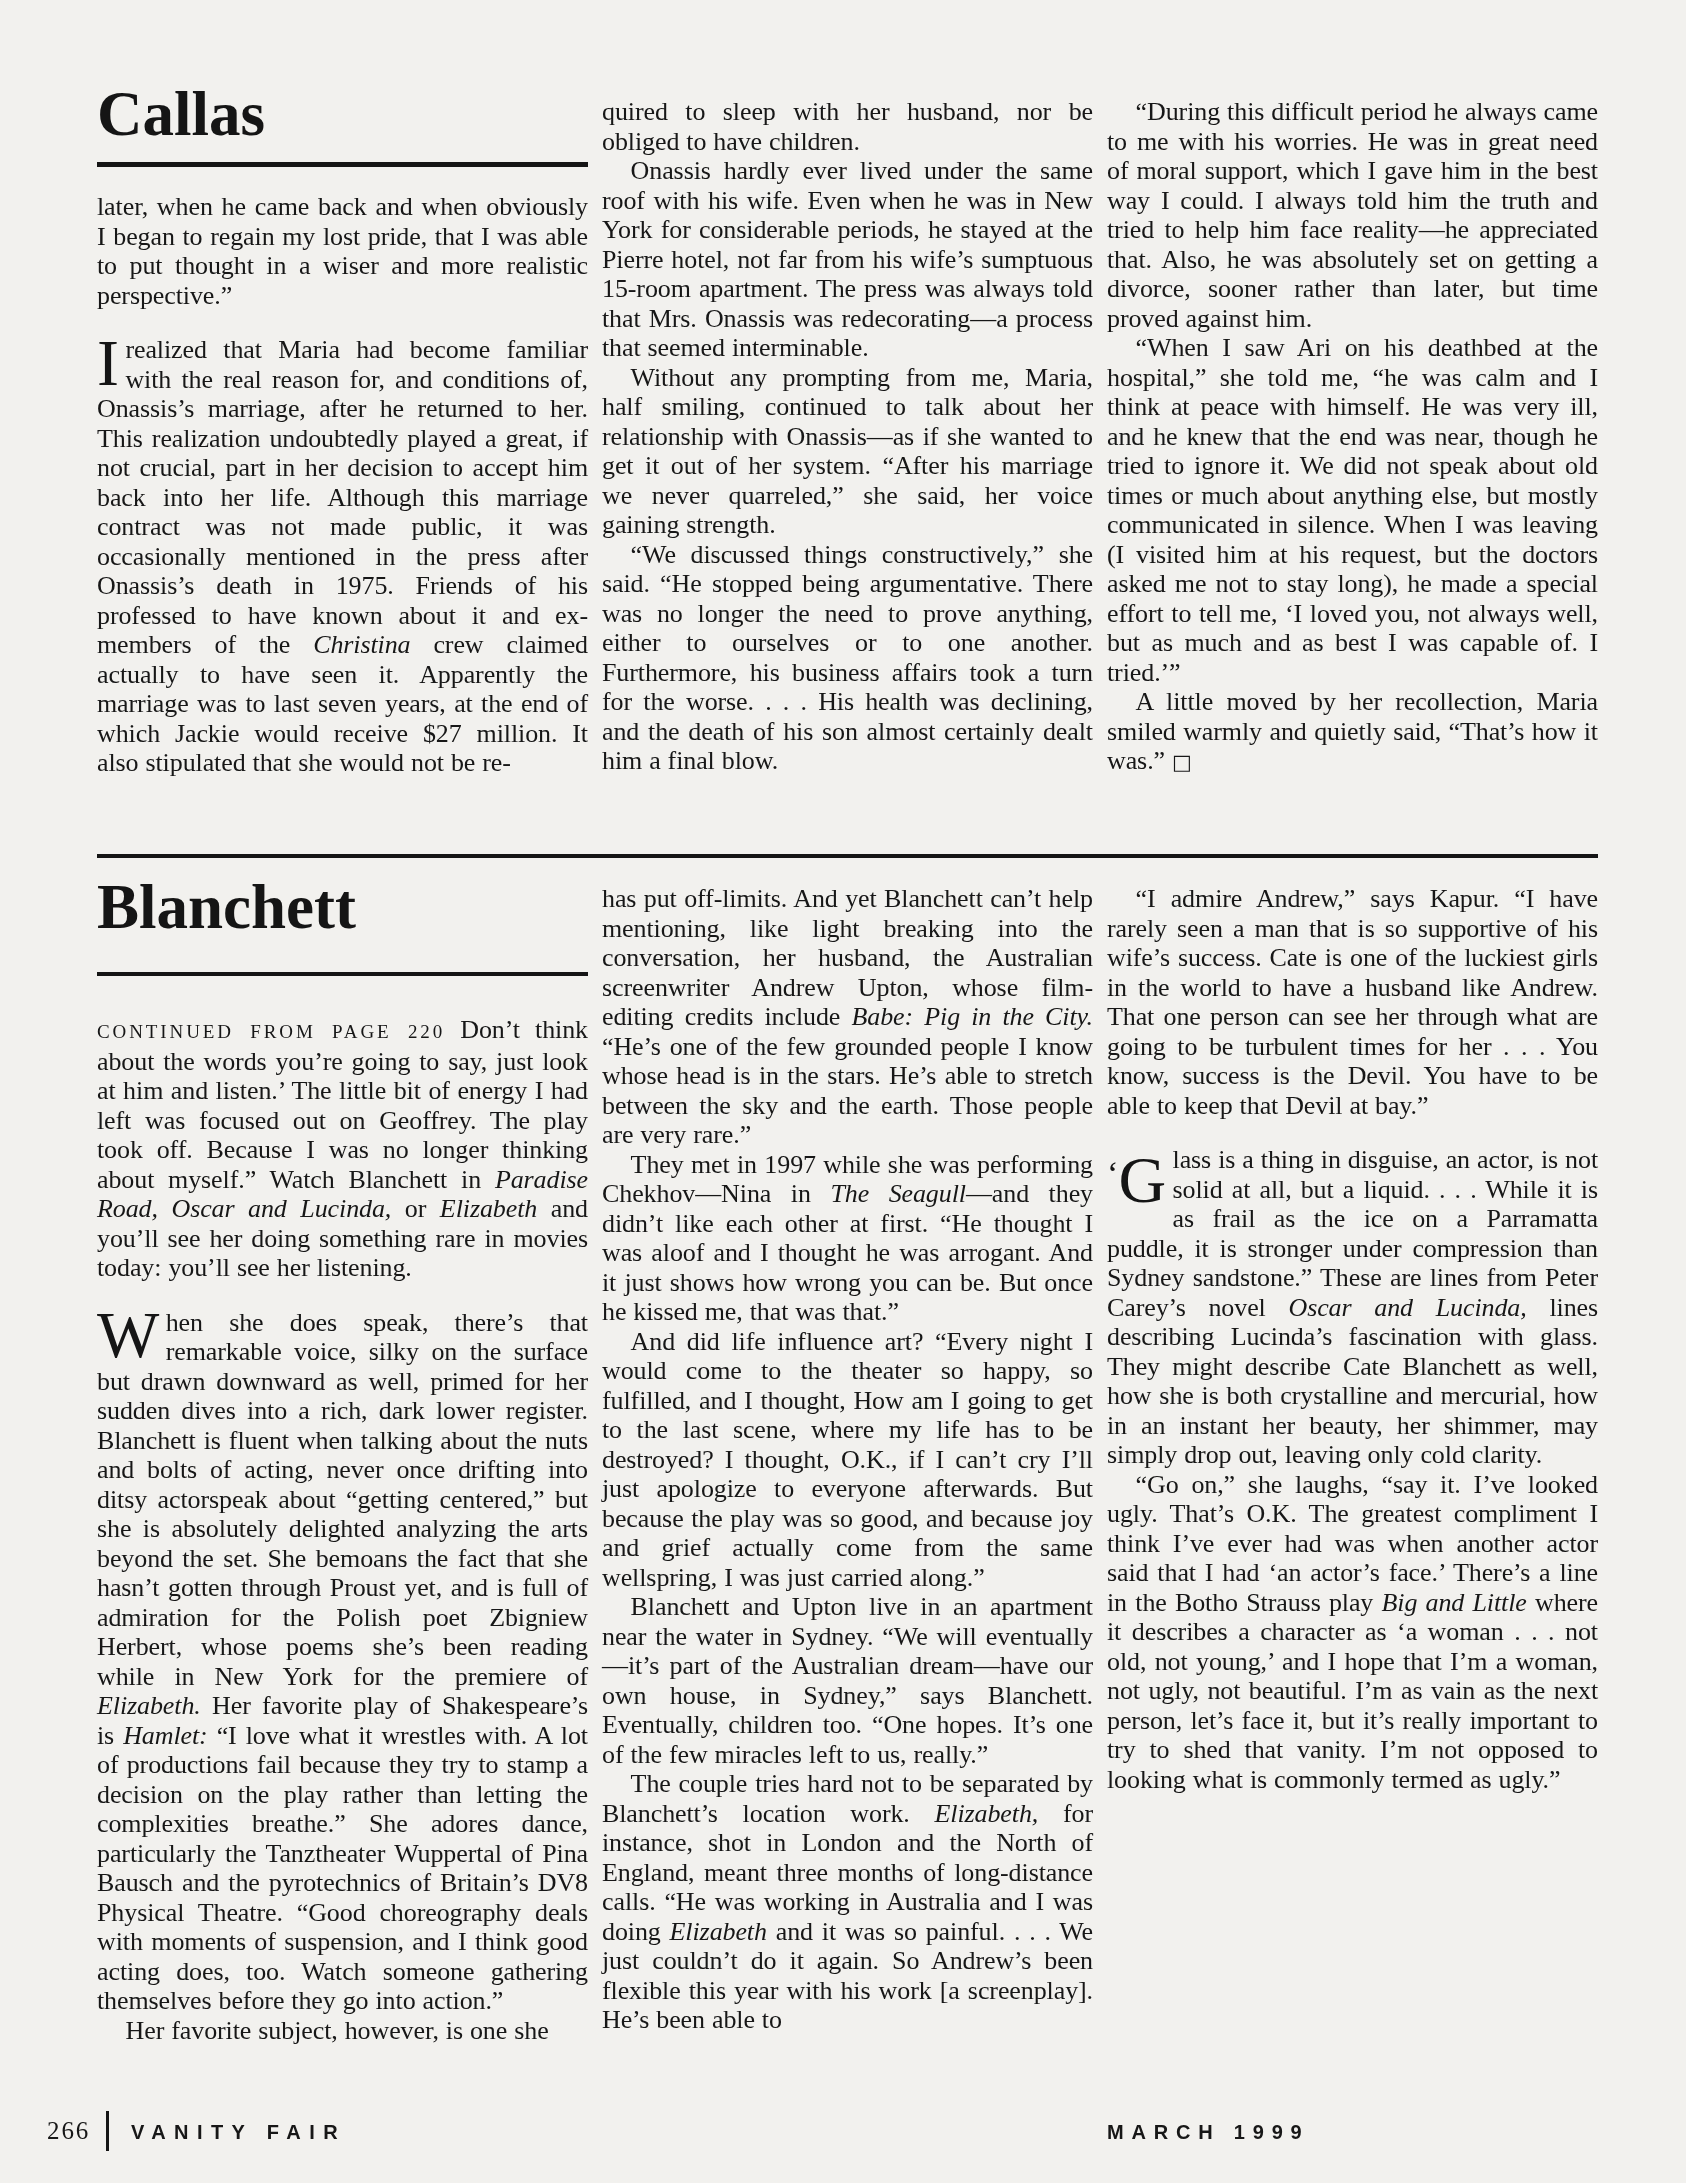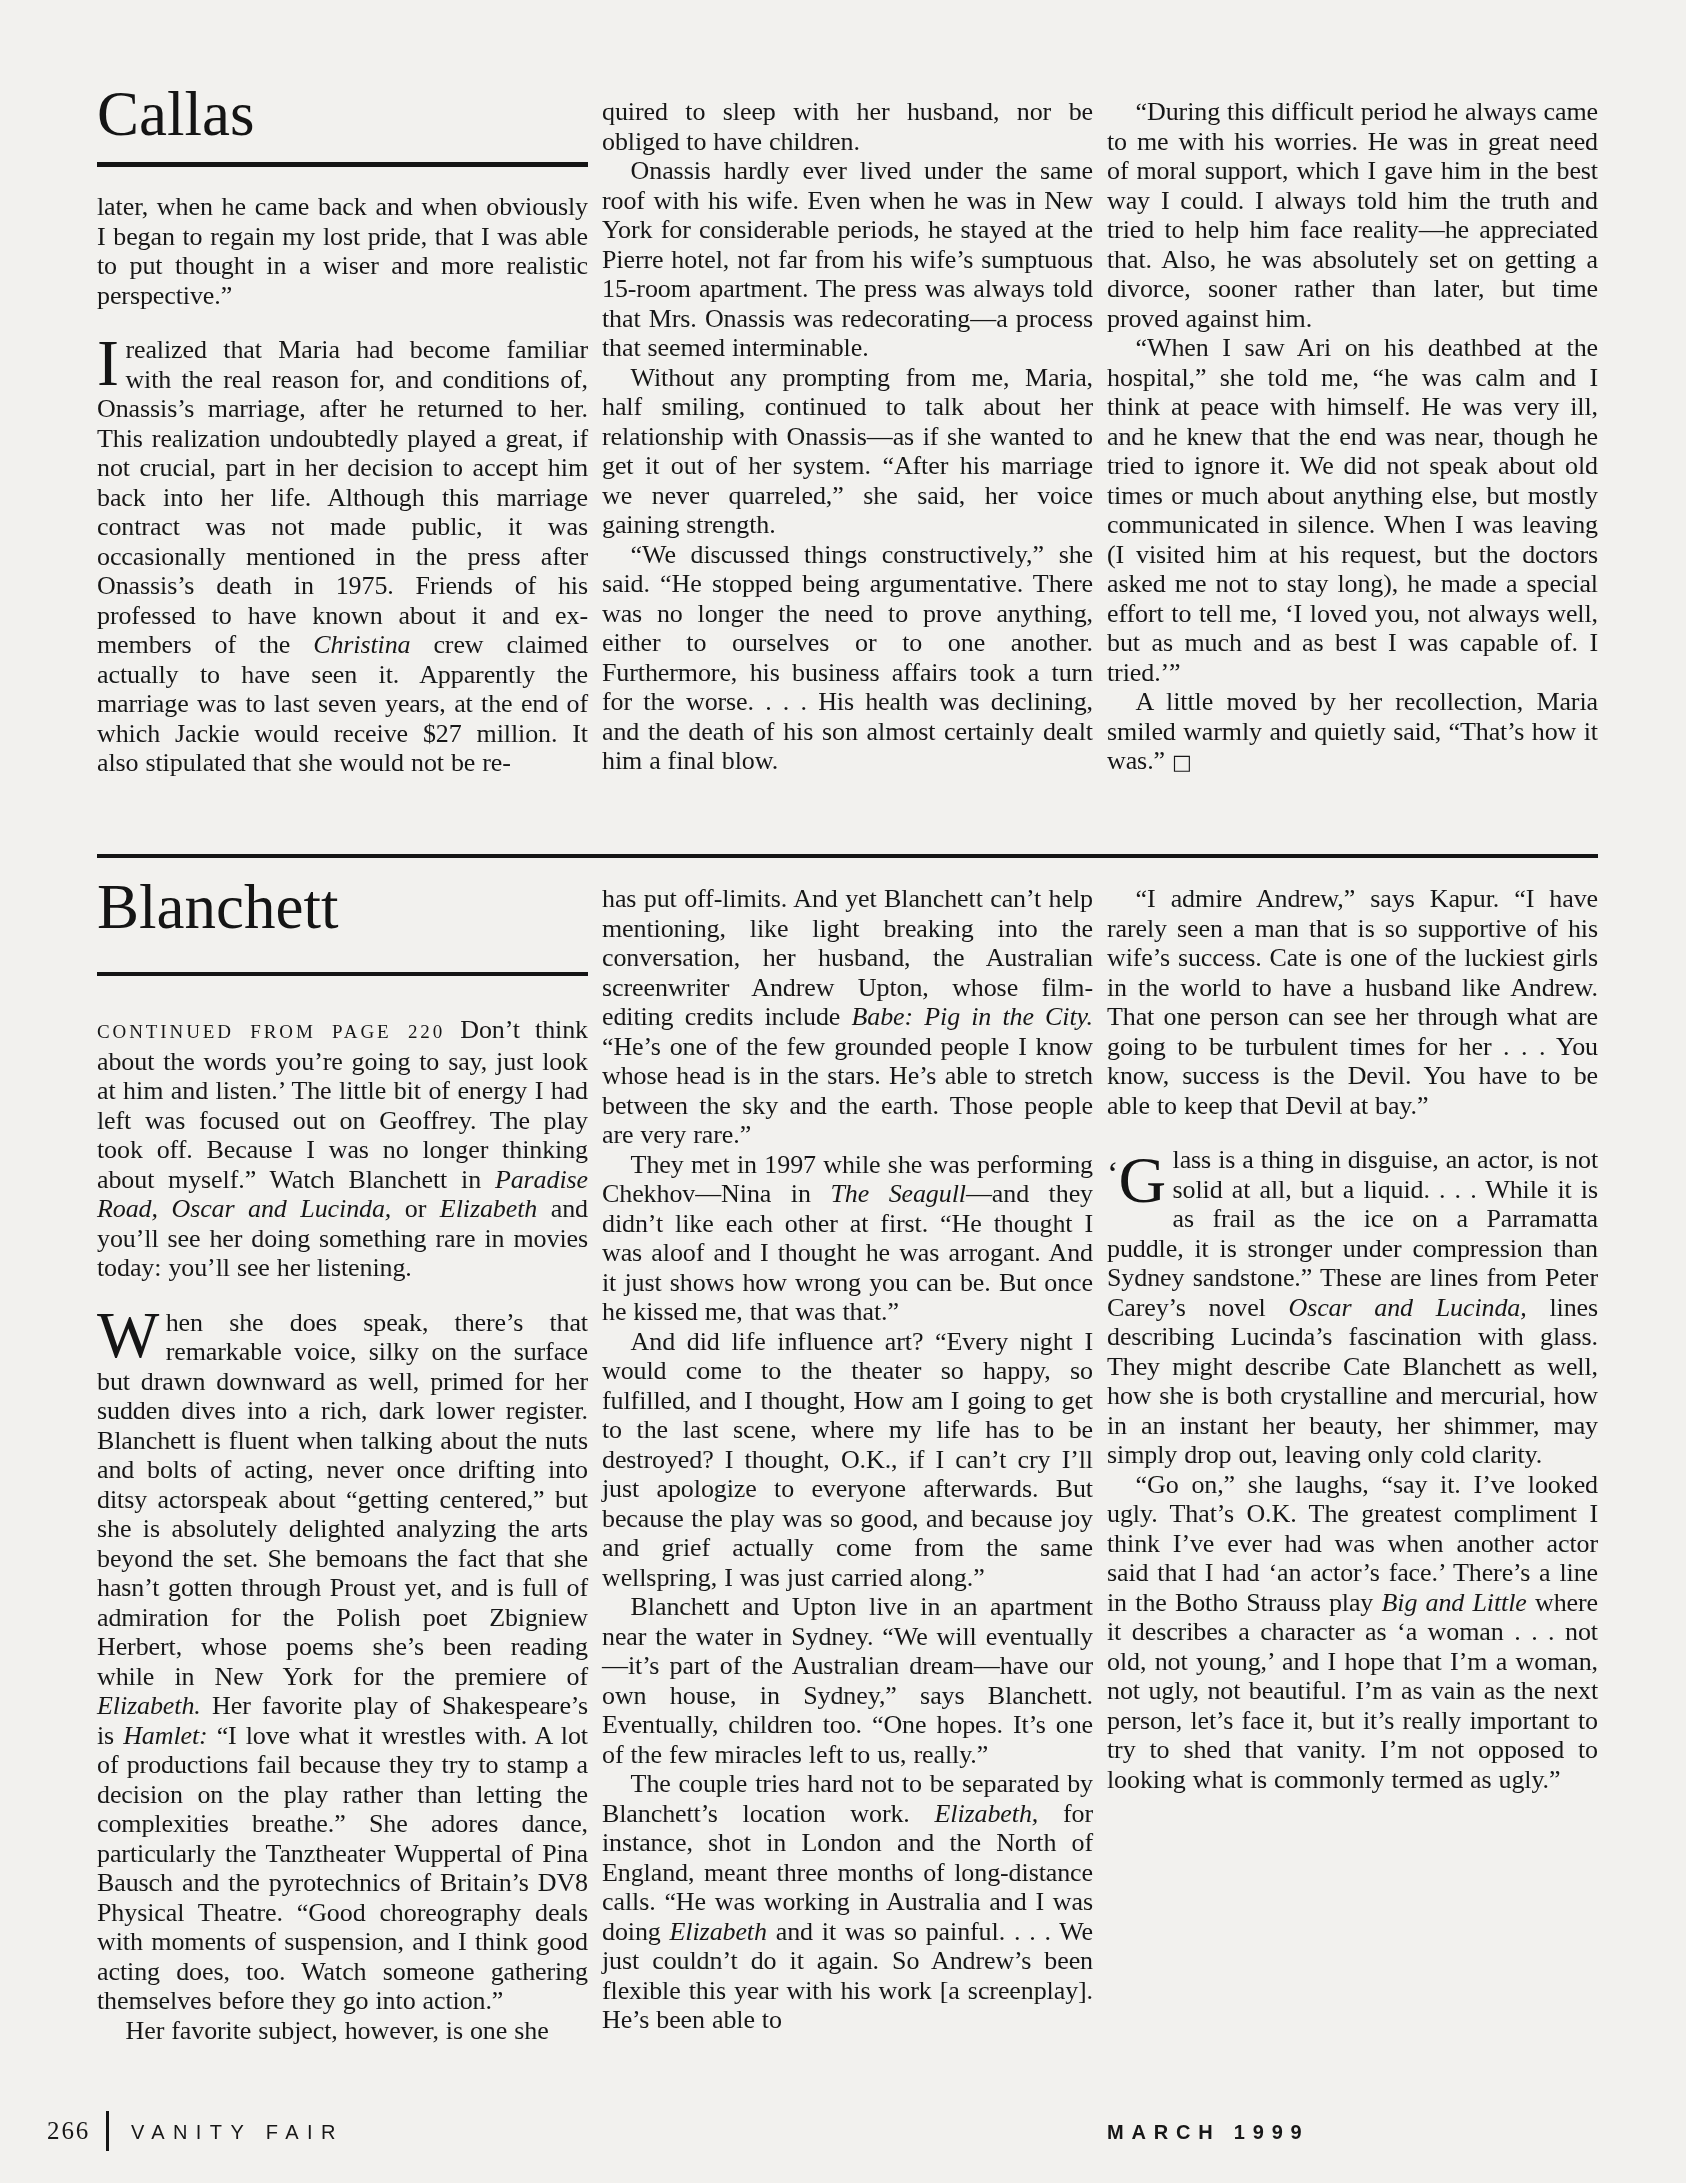--- a/index.html
+++ b/index.html
@@ -8,21 +8,21 @@
     width:1687px;height:2183px;
     background:#f2f1ee;
     color:#171717;
     font-family:"Liberation Serif", serif;
     overflow:hidden;
   }
   .title{
     position:absolute;
     margin:0;
     font-size:63px;
-    font-weight:normal;
+    font-weight:bold;
     line-height:1;
     letter-spacing:0;
     color:#151515;
   }
   .rule{position:absolute;background:#151515;}
   .col{
     position:absolute;
     width:491px;
     font-size:26px;
     line-height:29.5px;
@@ -44,21 +44,21 @@
   .sc{font-size:19px;letter-spacing:2.9px;}
   .box{font-family:"DejaVu Sans", sans-serif;font-size:21px;}
   .footer-num{
     position:absolute;
     font-size:25px;font-weight:normal;letter-spacing:1.9px;
   }
   .footer-mag{
     position:absolute;
     font-size:20px;letter-spacing:8.4px;
     font-family:"Liberation Sans", sans-serif;
-    font-weight:normal;
+    font-weight:bold;
   }
   .footer-issue{
     position:absolute;
     font-size:20px;letter-spacing:7.8px;
     font-family:"Liberation Sans", sans-serif;
     font-weight:bold;
   }
   .vbar{position:absolute;background:#151515;}
 </style>
 </head>

